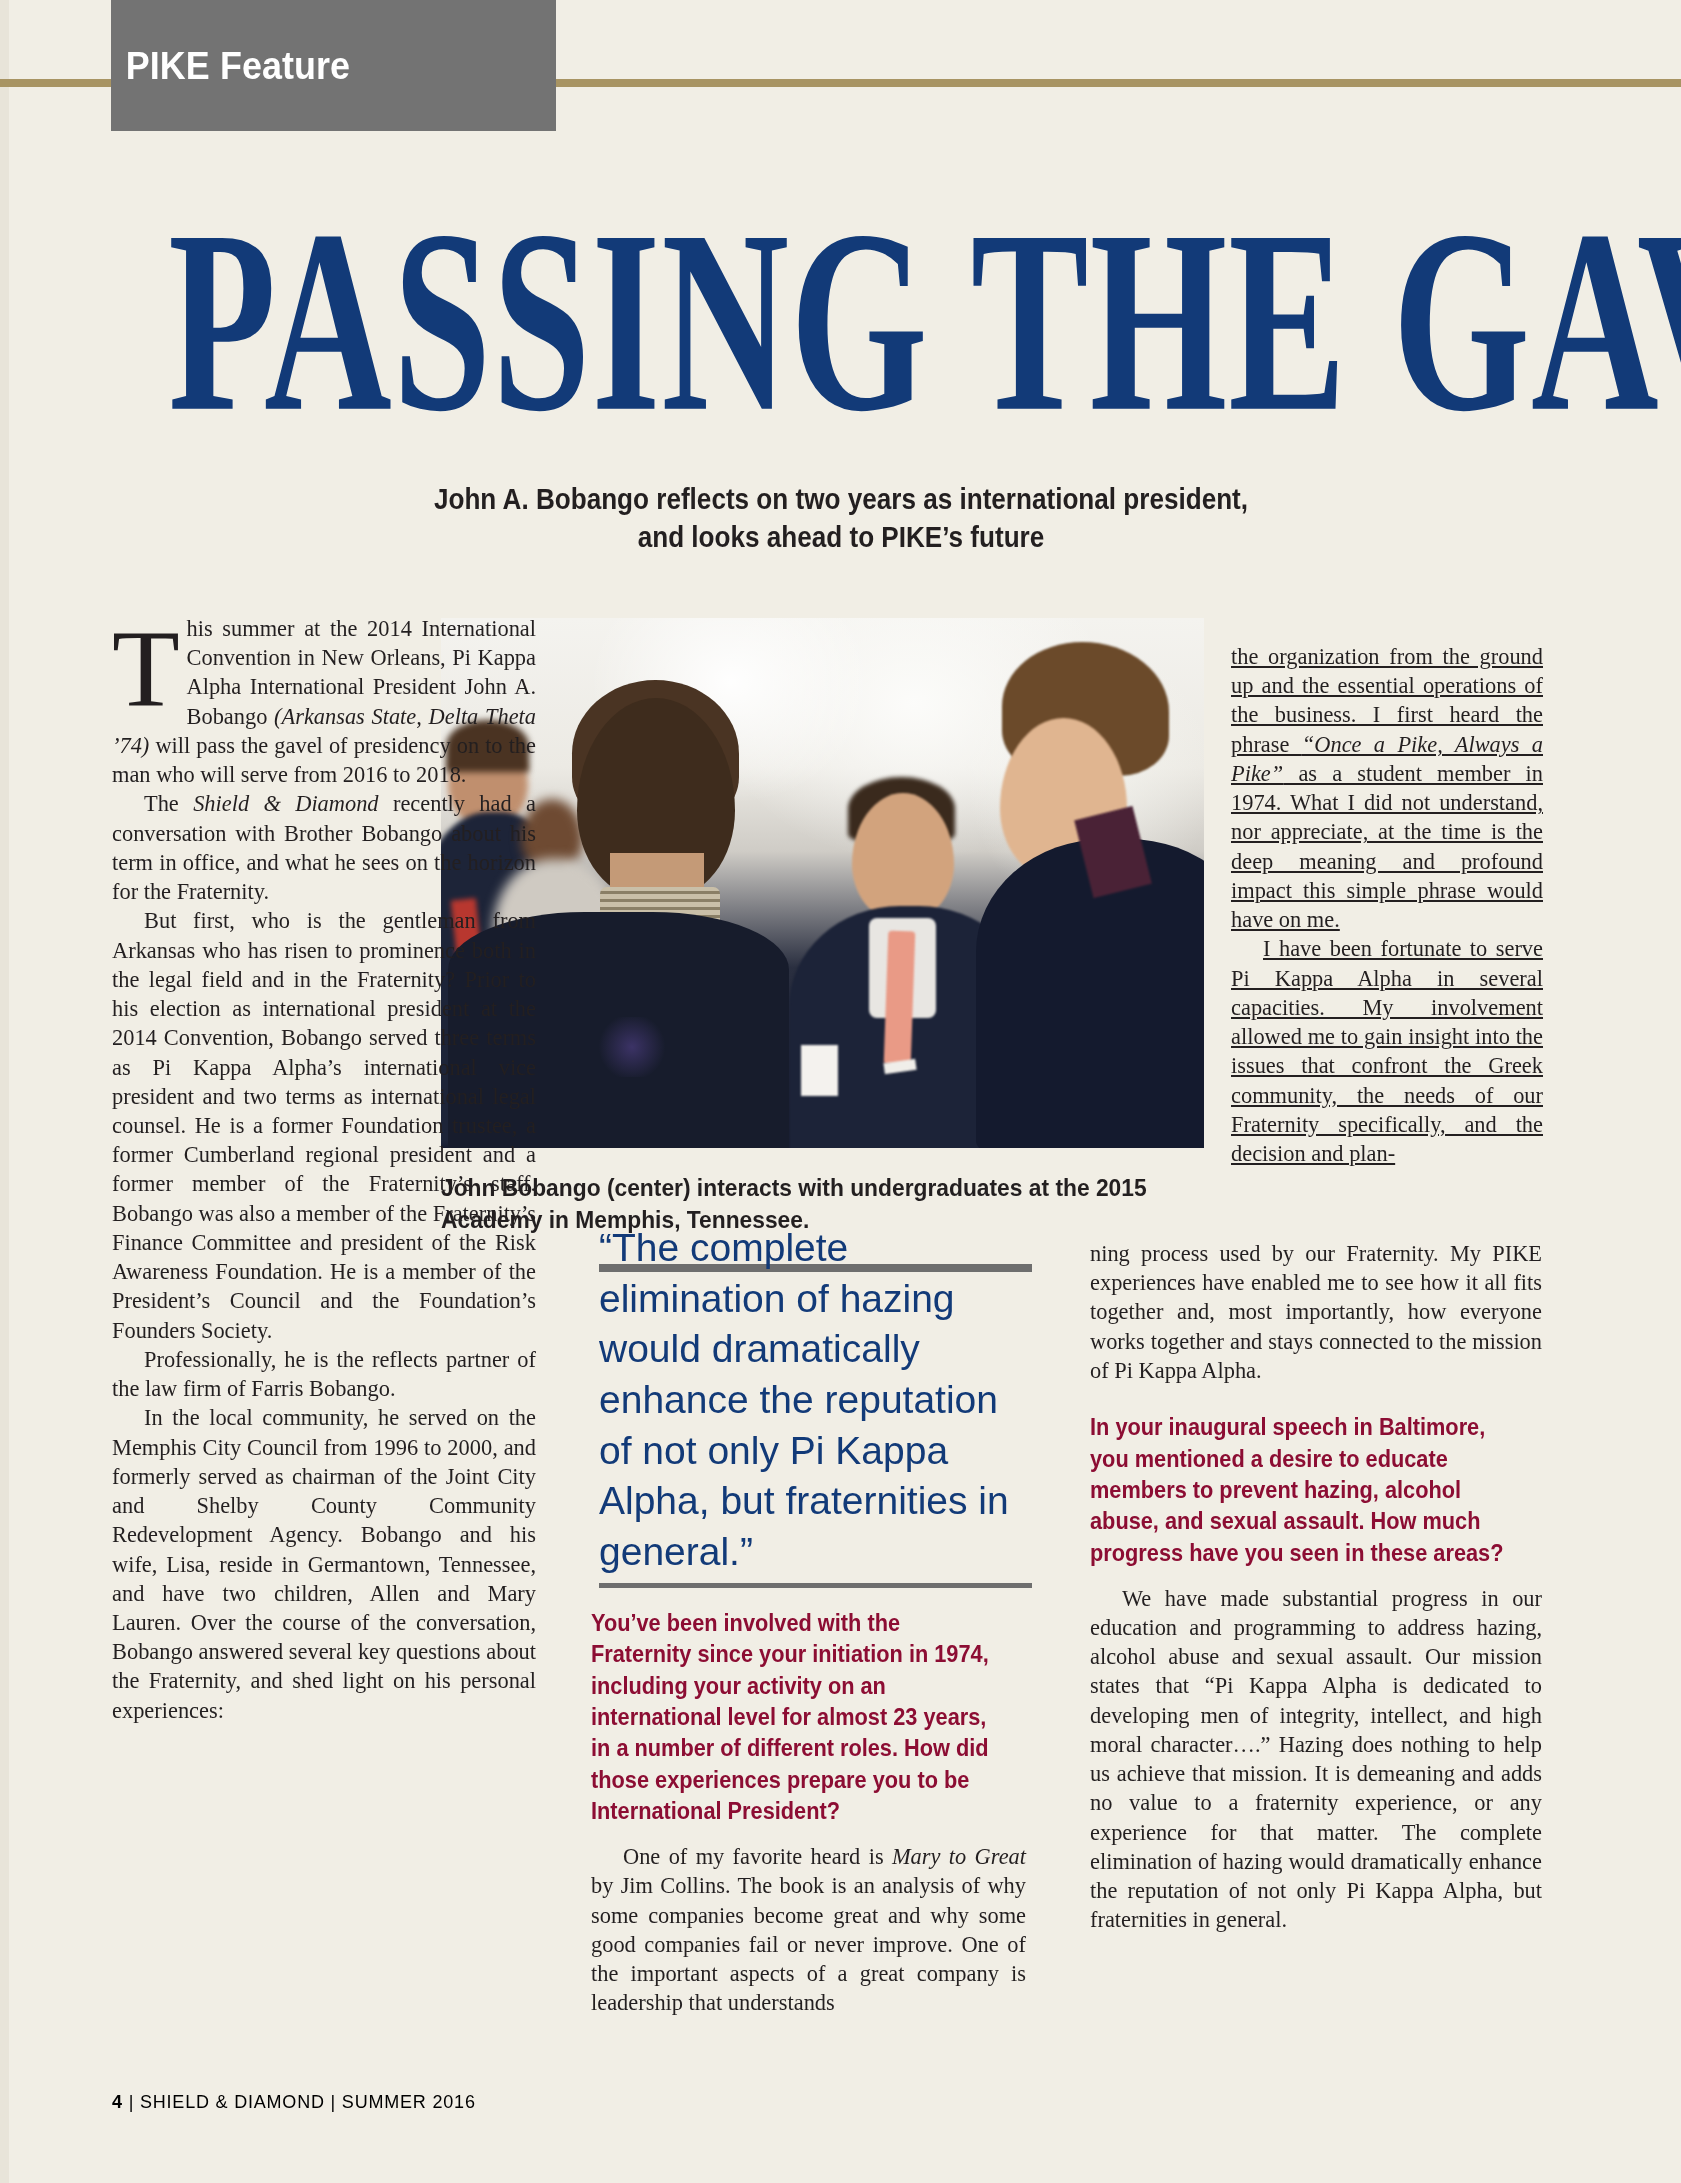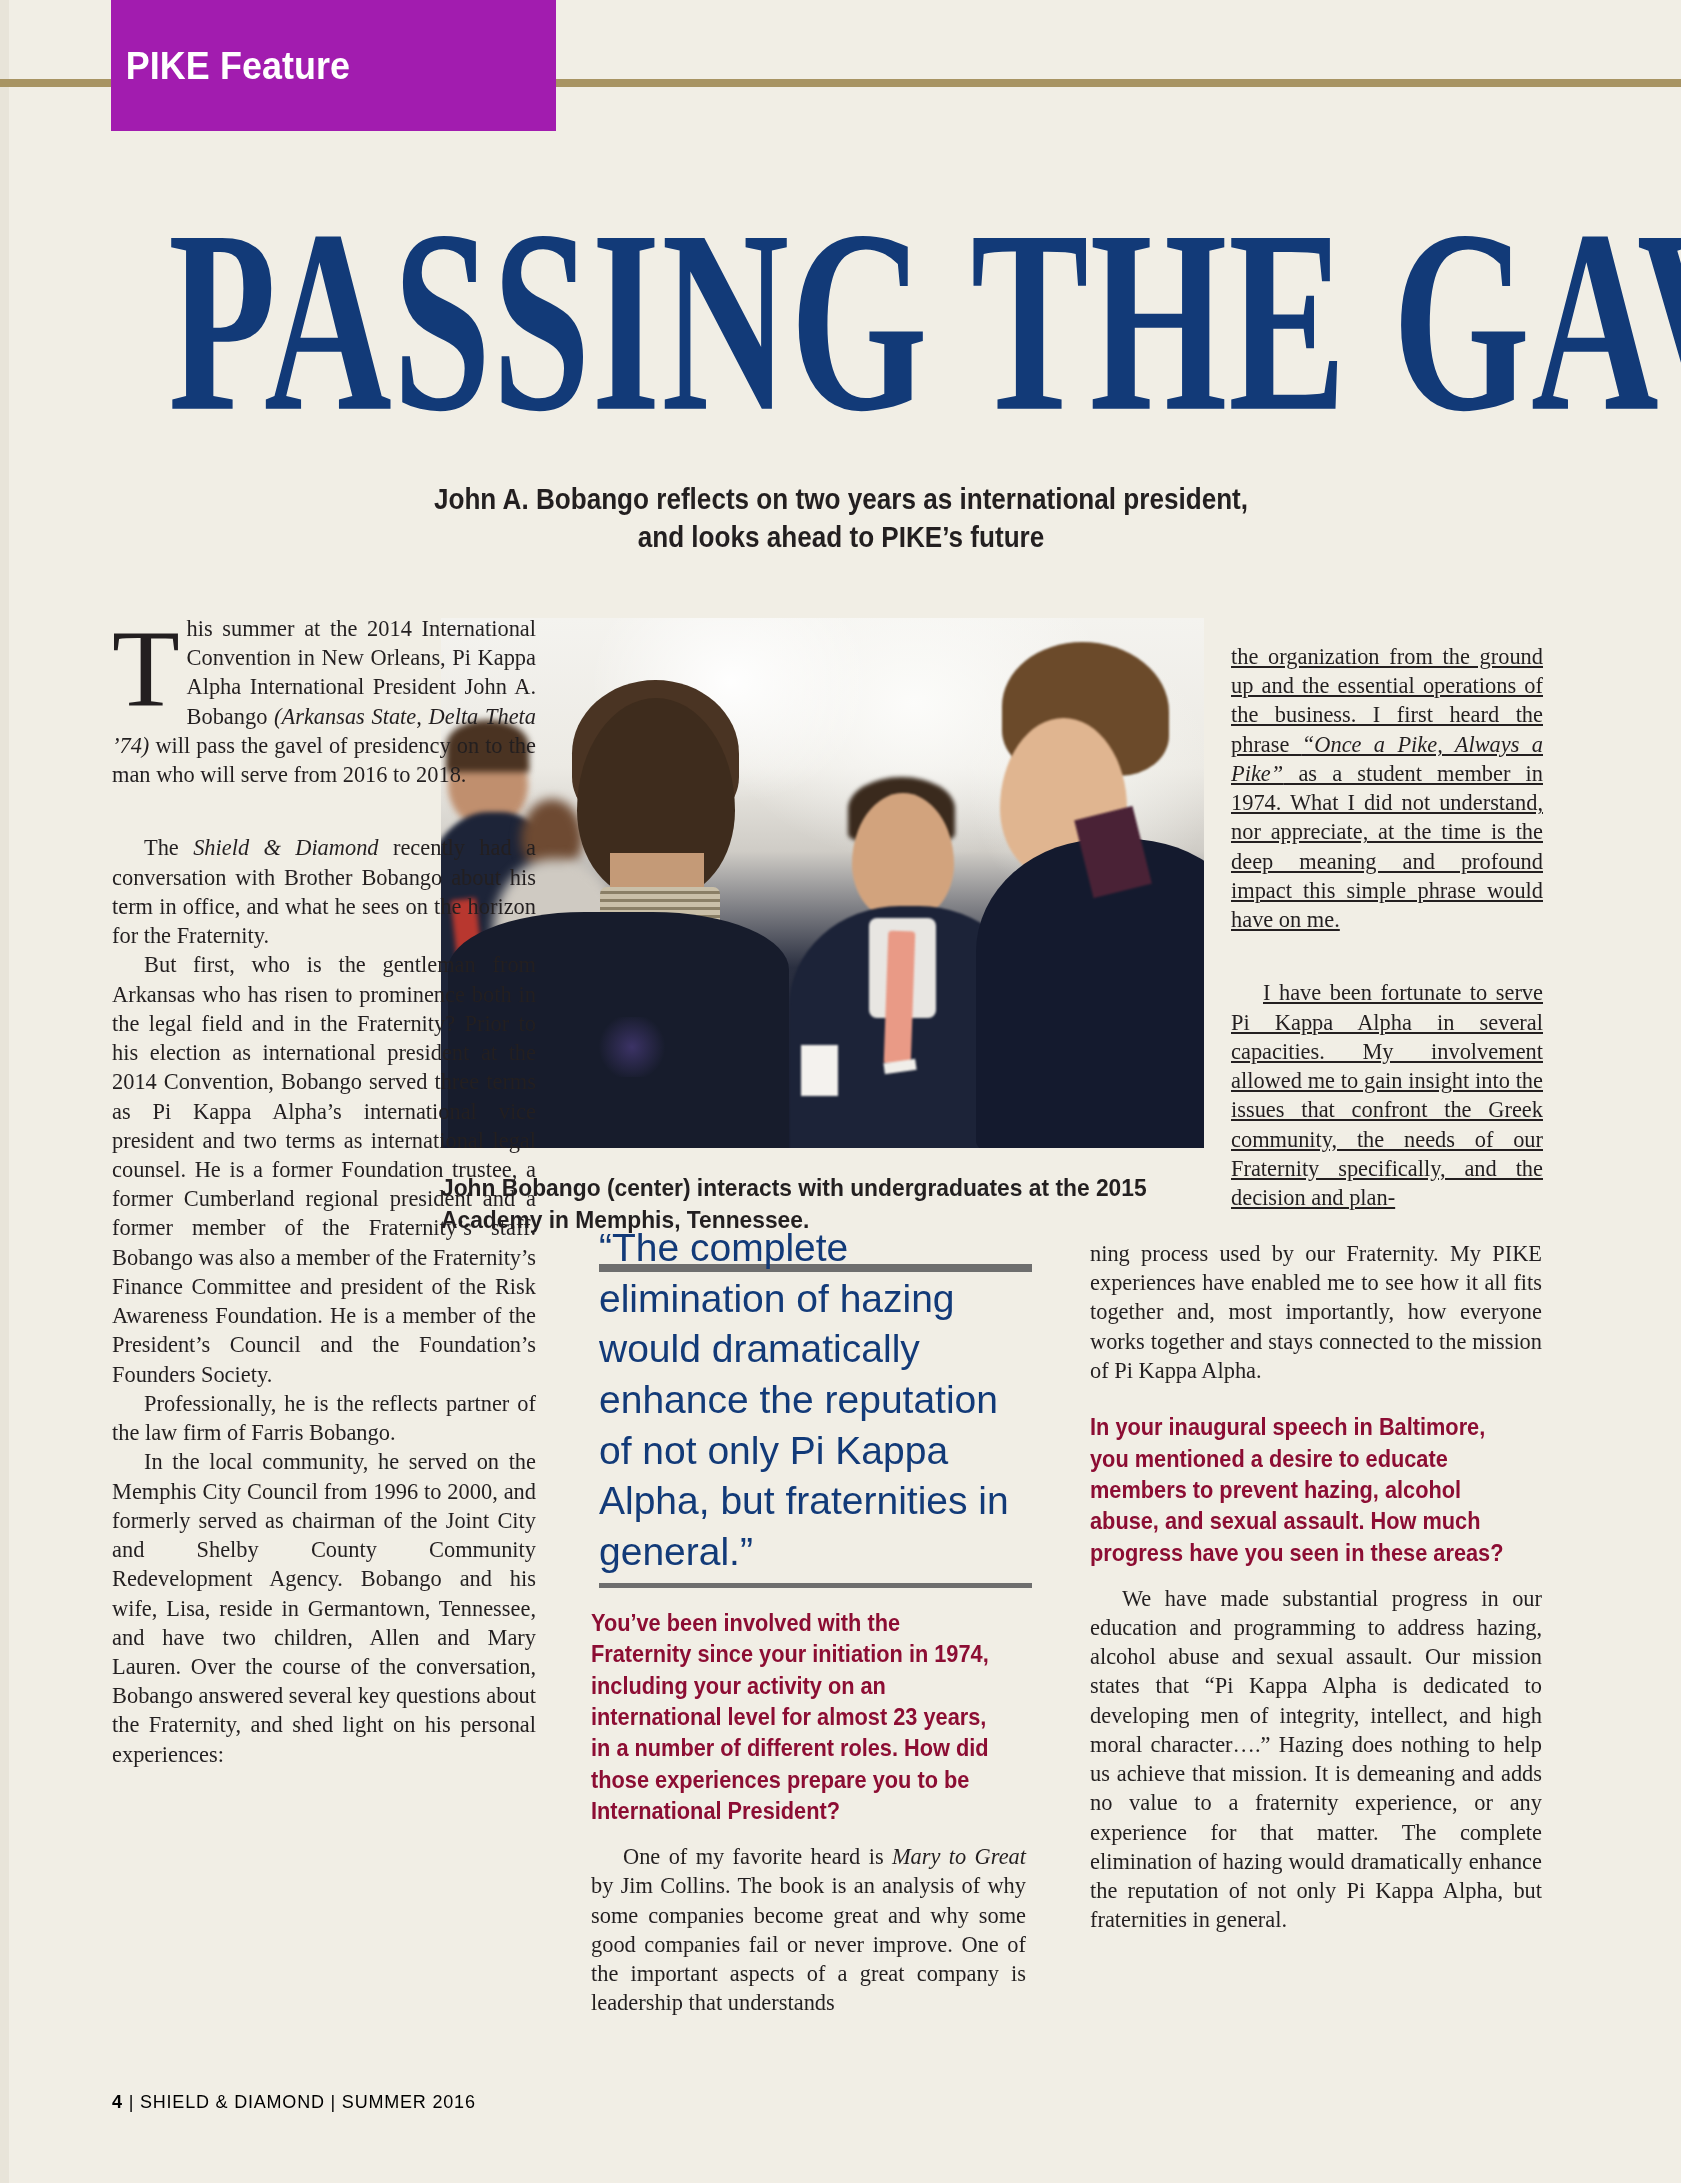--- a/index.html
+++ b/index.html
@@ -35,21 +35,21 @@
     width: 1682px;
     height: 8px;
     background: #a89463;
   }
   .header-box {
     position: absolute;
     left: 111px;
     top: 0;
     width: 445px;
     height: 131px;
-    background: #a21caf;
+    background: #737373;
     display: flex;
     align-items: center;
   }
   .header-box .label {
     color: #ffffff;
     font-family: "Liberation Sans", sans-serif;
     font-weight: bold;
     font-size: 39px;
     letter-spacing: 0.1px;
     padding-left: 16px;
@@ -97,21 +97,21 @@
     text-align: justify;
     -webkit-hyphens: none;
     hyphens: none;
   }
   .col p {
     margin: 0;
   }
   .col p + p {
     text-indent: 32px;
   }
-  .col p.noindent + p { text-indent: 32px; margin-top: 44px; }
+  .col p.noindent + p { text-indent: 32px; }
   .col i, .col em { font-style: italic; }
 
   #col1 { left: 112px; top: 614px; width: 424px; }
   #col1 .dropcap-para {
     text-align: justify;
   }
   .dropcap {
     float: left;
     font-size: 111px;
     line-height: 0.80;

